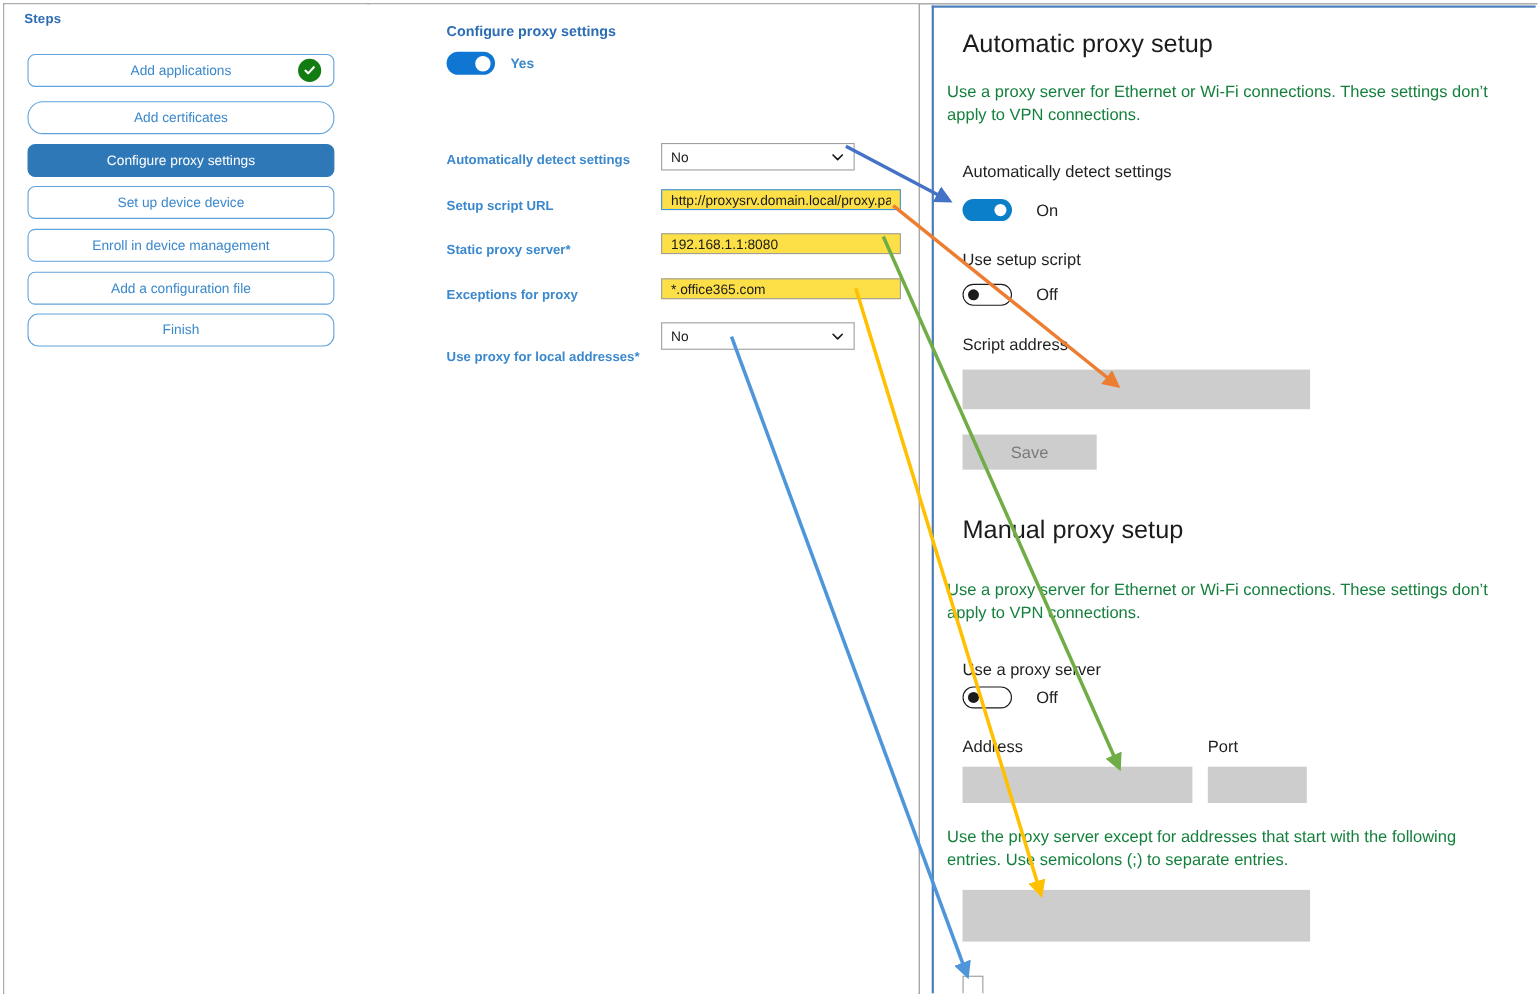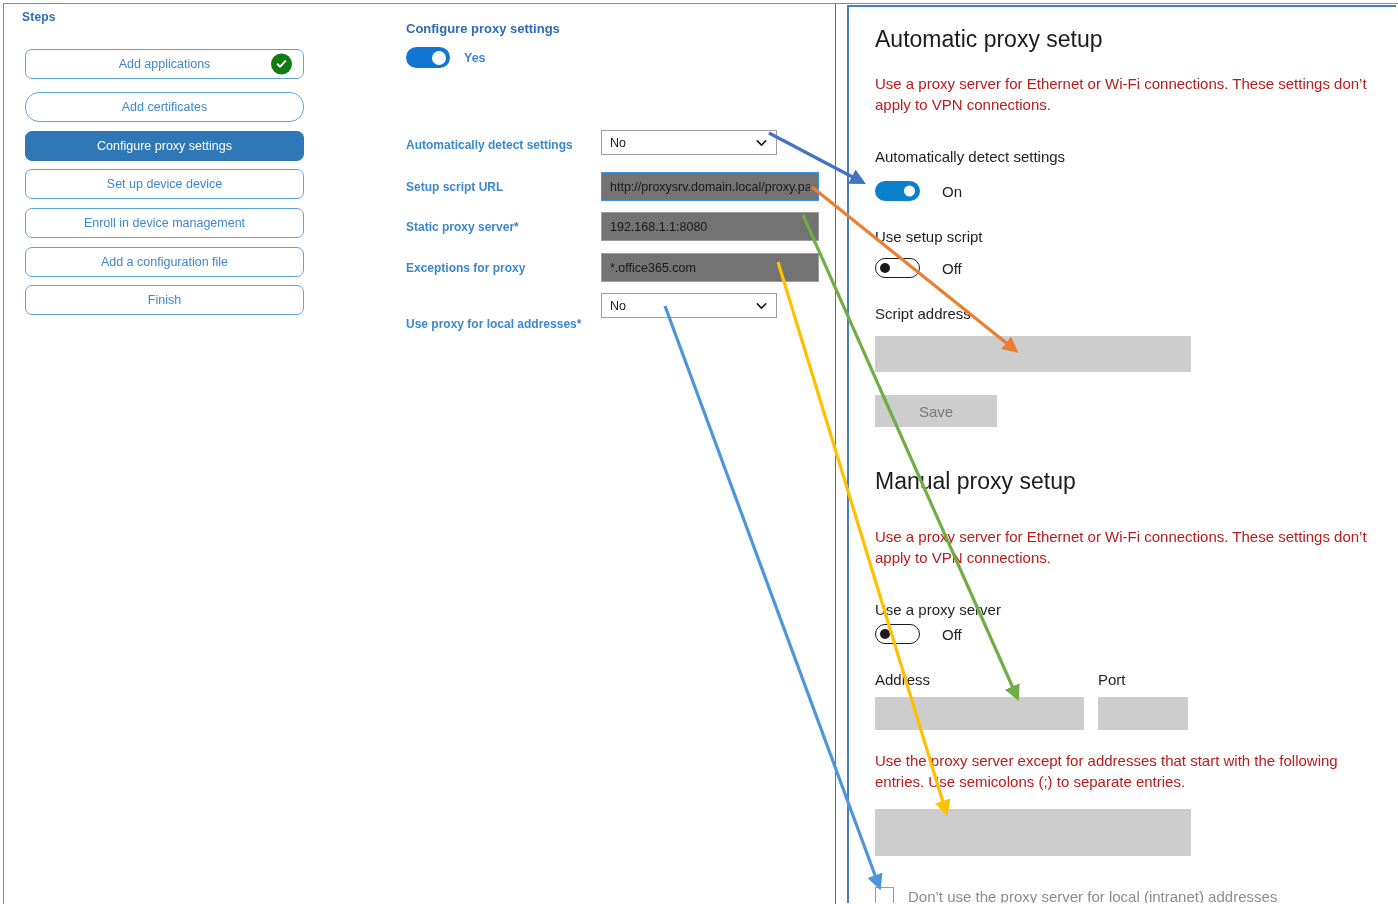--- a/index.html
+++ b/index.html
@@ -109,23 +109,23 @@
   }
 
   .fld-label {
     position: absolute; left: 70px;
     font-size: 12px; font-weight: bold; color: #3b88cc;
     white-space: nowrap;
   }
   .fld-label .req { color: #3b88cc; }
   .fld-input {
     position: absolute;
-    height: 29px;
+    height: 19px;
     border: 1px solid #9e9e9e;
-    background: #737373;
+    background: #fde047;
     font-family: "Liberation Sans", sans-serif;
     font-size: 12.5px;
     color: #1a1a1a;
     padding: 0 8px;
     outline: none;
   }
   .fld-input.focused { border: 1.6px solid #3b93e8; }
   .fld-select {
     position: absolute;
     height: 25px;
@@ -151,23 +151,23 @@
     border-right: none; border-bottom: none;
     background: #ffffff;
     overflow: hidden;
   }
   .win-inner { position: relative; width: 100%; height: 100%; }
   .win-h1 {
     position: absolute; left: 26px;
     font-size: 23px; color: #1b1b1b; font-weight: normal;
   }
   .win-p {
-    position: absolute; left: 26px;
+    position: absolute; left: 12px;
     width: 500px;
-    font-size: 15px; color: #b91c1c; line-height: 1.42;
+    font-size: 15px; color: #15803d; line-height: 1.42;
   }
   .win-lbl {
     position: absolute; left: 26px;
     font-size: 15px; color: #1f1f1f;
   }
   .win-toggle-row {
     position: absolute; left: 26px;
     display: flex; align-items: center; gap: 22px;
   }
   .toggle.win-on {
@@ -251,21 +251,21 @@
     </div>
 
     <div class="step-btn" style="top:204px;">
       <span>Enroll in device management</span>
     </div>
 
     <div class="step-btn" style="top:243px;">
       <span>Add a configuration file</span>
     </div>
 
-    <div class="step-btn" style="top:281px;">
+    <div class="step-btn" style="top:281px;border-radius:10px;">
       <span>Finish</span>
     </div>
   </div>
 
   <div class="form-pane">
 
     <div class="form-head">Configure proxy settings</div>
 
     <div class="toggle-row">
       <div class="toggle on-blue">
@@ -356,21 +356,20 @@
       <input class="win-box" style="left: 26px; top: 690px; width: 209px; height: 33px; border: none; padding: 0px 8px; font-family: &quot;Liberation Sans&quot;, sans-serif; font-size: 15px;" value="">
 
       <div class="win-lbl" style="left:249px; top:664px;">Port</div>
       <input class="win-box" style="left: 249px; top: 690px; width: 90px; height: 33px; border: none; padding: 0px 8px; font-family: &quot;Liberation Sans&quot;, sans-serif; font-size: 15px;" value="">
 
       <div class="win-p" style="top:743px; width:480px;">Use the proxy server except for addresses that start with the following entries. Use semicolons (;) to separate entries.</div>
       <input class="win-box" style="left: 26px; top: 802px; width: 316px; height: 47px; border: none; padding: 0px 8px; font-family: &quot;Liberation Sans&quot;, sans-serif; font-size: 15px;" value="">
 
       <div class="win-check-row" style="top:880px;">
         <span class="win-checkbox"></span>
-        <span class="win-check-label">Don’t use the proxy server for local (intranet) addresses</span>
       </div>
 
     </div>
   </div>
 
   <svg class="arrows" viewBox="0 0 1398 904">
     <defs>
       <marker id="ah-blue" markerWidth="5" markerHeight="5" refX="3.6" refY="2.5" orient="auto">
           <path d="M0,0 L5,2.5 L0,5 z" fill="#4472C4"></path>
         </marker>

